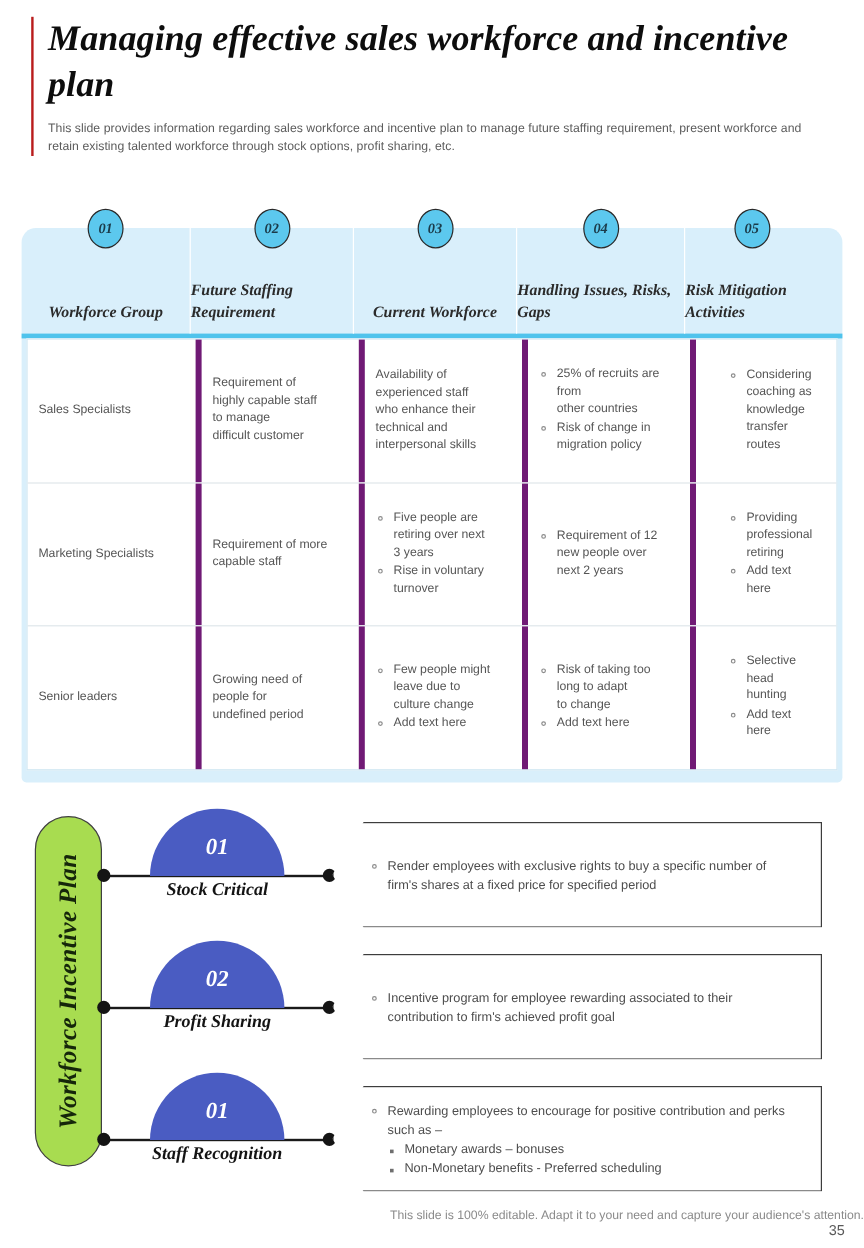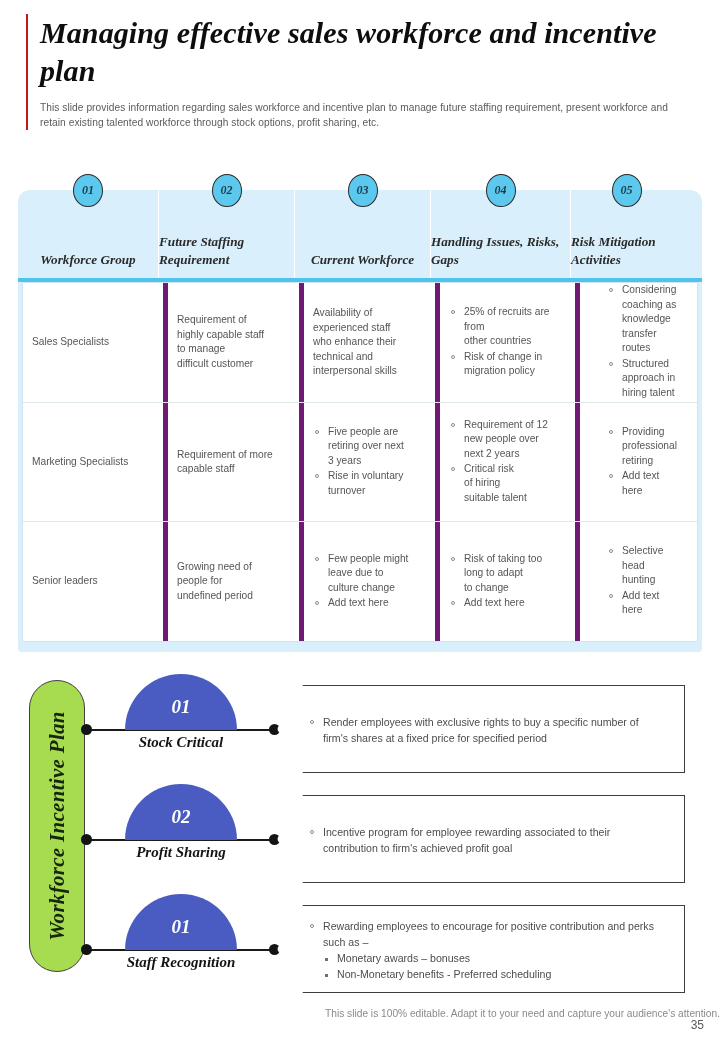--- a/index.html
+++ b/index.html
@@ -400,23 +400,20 @@
           <li>Risk of change in
 migration policy</li>
         </ul>
       </div>
       <div class="tcell c5">
         <ul class="ul indent-right">
           <li>Considering
 coaching as
 knowledge
 transfer routes</li>
-          <li>Structured
-approach in
-hiring talent</li>
         </ul>
       </div>
     </div>
 
     <div class="trow">
       <div class="tcell c1">
         <div class="ctext">Marketing Specialists</div>
       </div>
       <div class="tcell c2">
         <div class="ctext">Requirement of more
@@ -429,23 +426,20 @@
 3 years</li>
           <li>Rise in voluntary
 turnover</li>
         </ul>
       </div>
       <div class="tcell c4">
         <ul class="ul">
           <li>Requirement of 12
 new people over
 next 2 years</li>
-          <li>Critical risk
-of hiring
-suitable talent</li>
         </ul>
       </div>
       <div class="tcell c5">
         <ul class="ul indent-right">
           <li>Providing
 professional
 retiring</li>
           <li>Add text here</li>
         </ul>
       </div>

